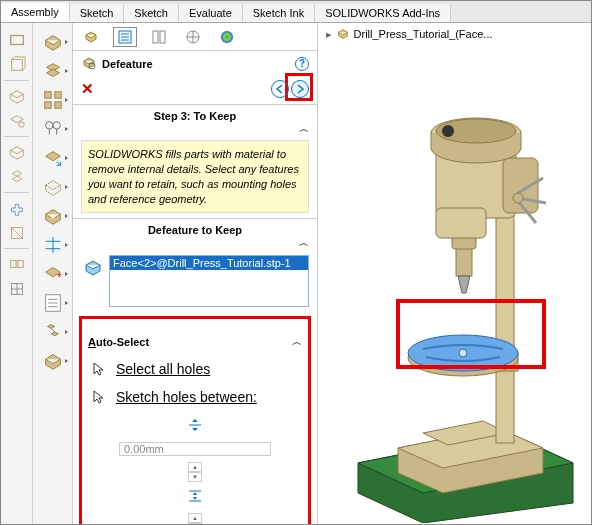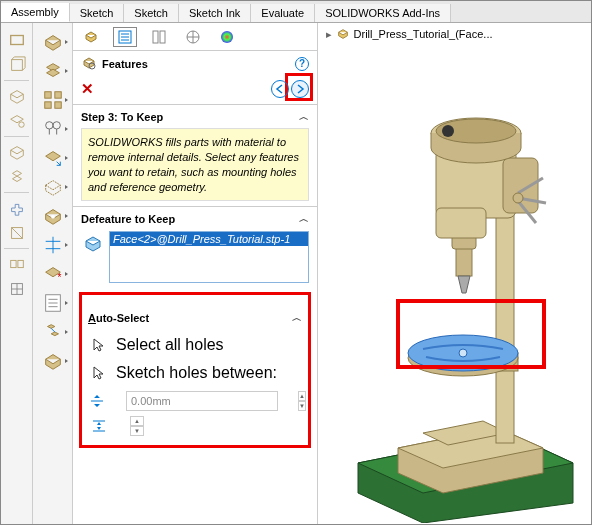--- a/index.html
+++ b/index.html
@@ -36,36 +36,36 @@
 .panel-header .hicon { margin-right: 5px; }
 .panel-header .help { margin-left: auto; width: 14px; height: 14px; border: 1px solid #0078d4; border-radius: 50%; color: #0078d4; text-align: center; line-height: 12px; font-size: 10px; font-weight: bold; }
 
 .panel-nav { display: flex; padding: 3px 8px 6px; align-items: center; }
 .panel-nav .xbtn { color: #c00; font-size: 15px; font-weight: bold; }
 .panel-nav .spacer { flex: 1; }
 .panel-nav .navbtn { width: 18px; height: 18px; border: 1px solid #0078d4; border-radius: 50%; display: flex; align-items: center; justify-content: center; margin-left: 2px; cursor: pointer; color: #0078d4; position: relative; z-index: 5; }
 .panel-nav .red-highlight { position: absolute; border: 3px solid #e00; width: 28px; height: 28px; right: 4px; top: -4px; z-index: 1; }
 
 .section { border-top: 1px solid #ccc; padding: 5px 8px; }
-.section-title { font-weight: bold; font-size: 11px; display: flex; align-items: center; }
+.section-title { font-weight: bold; font-size: 11px; display: flex; align-items: center; flex-direction: column; }
 .section-title .chev { margin-left: auto; font-size: 10px; color: #555; cursor: pointer; }
 .step-box { background: #fefccc; border: 1px solid #ddd; padding: 6px; margin-top: 4px; font-size: 11px; line-height: 1.35; font-style: italic; }
 
-.keep-list { margin-top: 5px; display: flex; gap: 4px; font-style: italic; }
+.keep-list { margin-top: 5px; display: flex; gap: 4px; }
 .keep-icon { width: 24px; height: 24px; display: flex; align-items: center; justify-content: center; }
 .keep-box { flex: 1; height: 52px; border: 1px solid #8ab4e0; background: #fff; font-size: 10px; overflow: hidden; }
 .keep-item { background: #1a6dc4; color: #fff; padding: 1px 3px; white-space: nowrap; }
 
 .auto-select { margin: 4px 6px 0 6px; border: 3px solid #e00; padding: 16px 6px 8px; position: relative; }
 .auto-title { font-weight: bold; font-size: 11px; display: flex; align-items: center; margin-bottom: 6px; }
 .auto-title .chev { margin-left: auto; font-size: 10px; color: #555; }
 .auto-row { display: flex; align-items: center; gap: 6px; padding: 3px 0; }
 .auto-row .ricon { width: 22px; height: 22px; display: flex; align-items: center; justify-content: center; }
-.auto-row .rlabel { font-size: 16px; }
-.dim-input { display: flex; align-items: center; gap: 20px; margin: 3px 0 0 0; }
+.auto-row .rlabel { font-size: 14px; text-decoration: underline; }
+.dim-input { display: flex; align-items: center; gap: 6px; margin: 3px 0 0 0; flex-direction: column; }
 .dim-input .dicon { width: 22px; height: 22px; display: flex; align-items: center; justify-content: center; color: #0078d4; }
 .dim-input input { flex: 1; height: 20px; border: 1px solid #ccc; padding: 0 4px; color: #888; background: #fff; font-size: 11px; }
 .dim-input .spin { width: 14px; display: flex; flex-direction: column; }
 .dim-input .spin div { height: 10px; border: 1px solid #ccc; font-size: 6px; text-align: center; line-height: 8px; color: #666; cursor: pointer; }
 
 
 .viewport { flex: 1; position: relative; background: #fff; overflow: hidden; }
 .breadcrumb { position: absolute; top: 4px; left: 8px; display: flex; align-items: center; gap: 4px; font-size: 11px; }
 .breadcrumb .tri { color: #666; }
 .breadcrumb .bicon { width: 14px; height: 14px; }
@@ -76,22 +76,22 @@
 .table-highlight { position: absolute; border: 4px solid #e00; width: 150px; height: 70px; top: 298px; left: 395px; }
 
 </style>
 </head>
 <body>
 
 <div class="ribbon-tabs">
   <div class="ribbon-tab active">Assembly</div>
   <div class="ribbon-tab">Sketch</div>
   <div class="ribbon-tab">Sketch</div>
+  <div class="ribbon-tab">Evaluate</div>
   <div class="ribbon-tab">Sketch Ink</div>
-  <div class="ribbon-tab">Evaluate</div>
   <div class="ribbon-tab">SOLIDWORKS Add-Ins</div>
 </div>
 
 <div class="main">
 
   <div class="vtoolbar">
     <div class="vbtn">
         <svg viewBox="0 0 20 20">
           <rect x="3" y="5" width="14" height="10" fill="none" stroke="#b5a06a" stroke-width="1.5"></rect>
         </svg>
@@ -268,21 +268,21 @@
             </defs>
           </svg>
         </div>
     </div>
 
     <div class="panel-header">
       <span class="hicon"><svg width="16" height="16" viewBox="0 0 16 16">
             <path d="M3 6 L8 3 L13 6 L8 9 Z M3 6 v4 L8 13 L13 10 v-4" fill="#d4c088" stroke="#9a7d3a"></path>
             <circle cx="11" cy="11" r="3" fill="none" stroke="#666"></circle>
           </svg></span>
-      <span>Features</span>
+      <span>Defeature</span>
       <span class="help">?</span>
     </div>
 
     <div class="panel-nav" style="position:relative;">
       <span class="xbtn">✕</span>
       <span class="spacer"></span>
       <span class="navbtn">
           <svg width="10" height="10" viewBox="0 0 10 10">
             <path d="M7 1 L2 5 L7 9" fill="none" stroke="#0078d4" stroke-width="1.5"></path>
           </svg>

